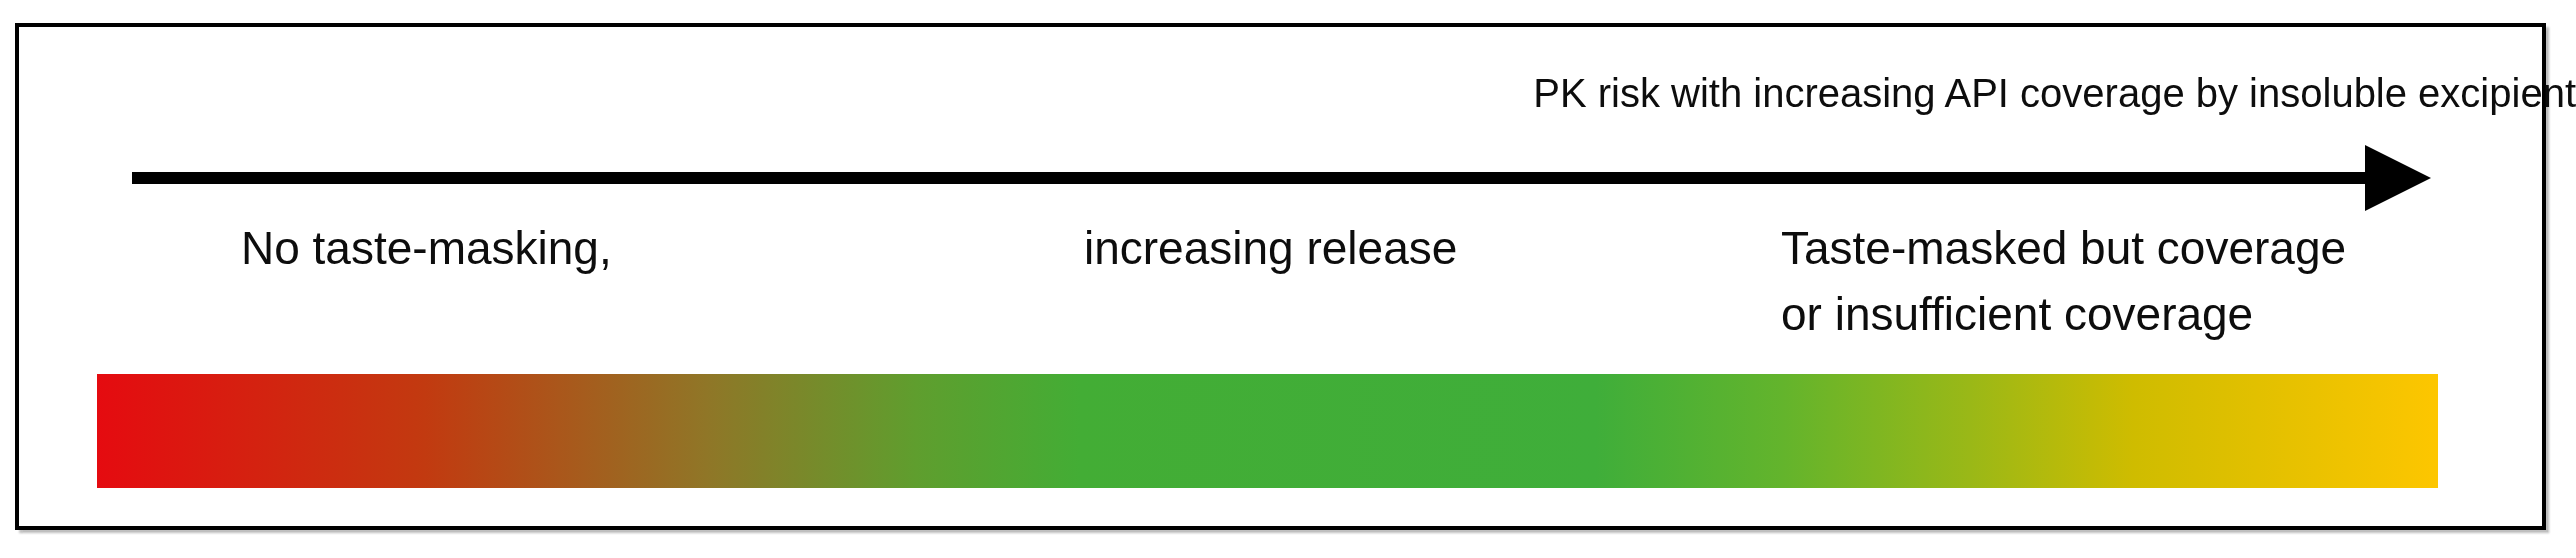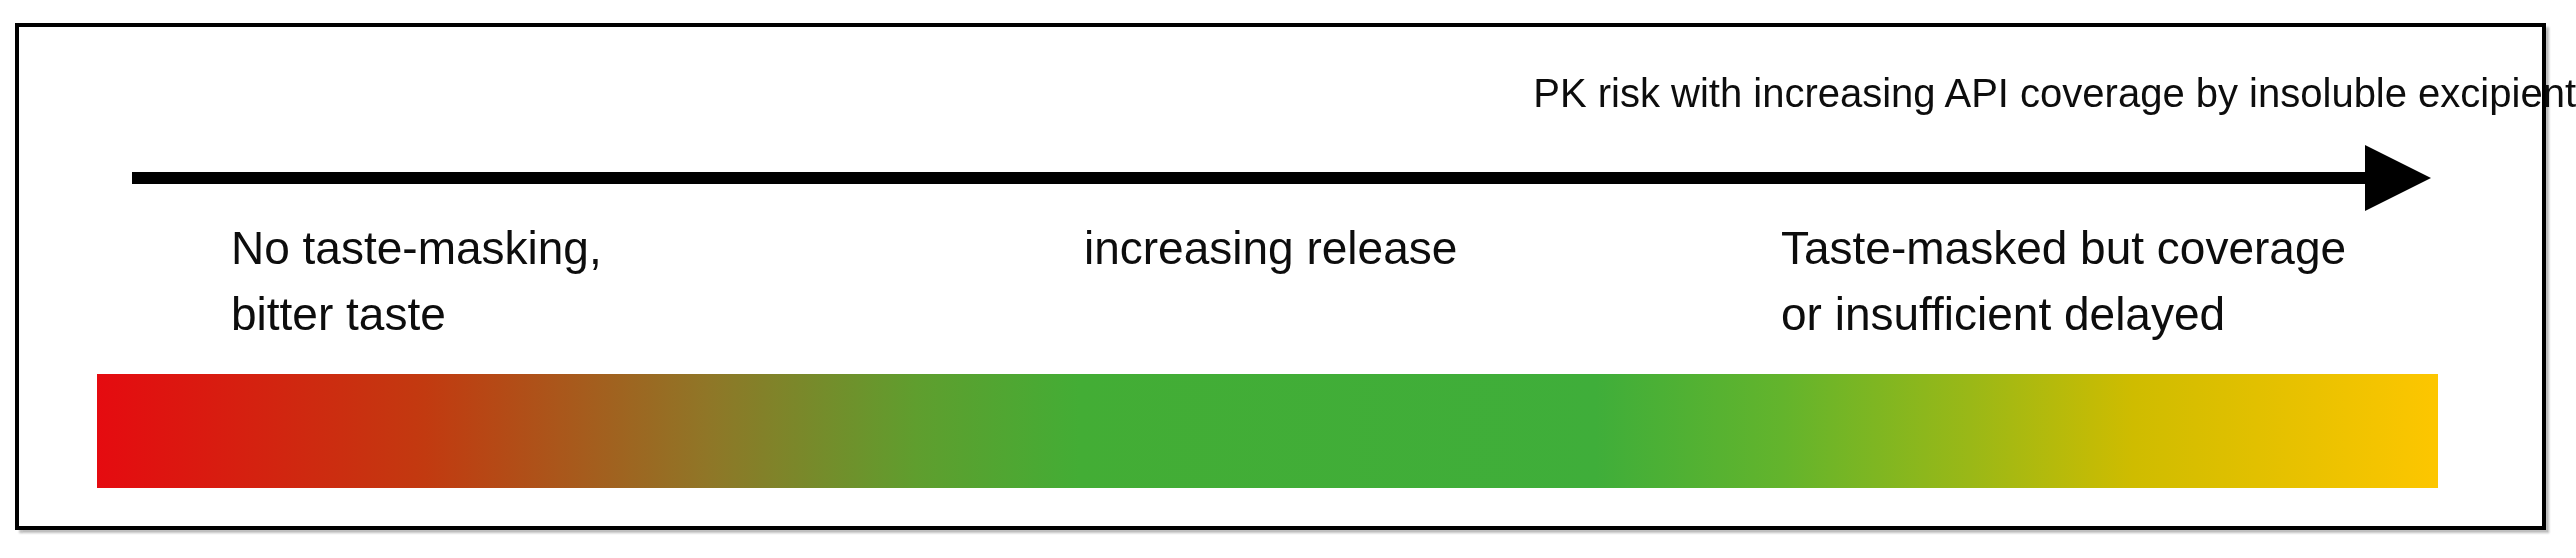--- a/index.html
+++ b/index.html
@@ -62,21 +62,21 @@
     border-bottom: 33px solid transparent;
     border-left: 66px solid #000000;
   }
   .stage-label {
     position: absolute;
     top: 215px;
     font-size: 46px;
     line-height: 66px;
     white-space: nowrap;
   }
-  .stage-1 { left: 231px;  }
+  .stage-1 { left: 241px;  }
   .stage-2 { left: 1084px; }
   .stage-3 { left: 1781px; }
   .risk-bar {
     position: absolute;
     left: 97px;
     top: 374px;
     width: 2341px;
     height: 114px;
     
     background: #cccccc;
@@ -90,27 +90,26 @@
 
   <div class="title">PK risk with increasing API coverage by insoluble excipient</div>
 
   <div class="arrow">
     <div class="arrow-line"></div>
     <div class="arrow-head"></div>
   </div>
 
   <div class="stage-label stage-1">
     <div>No taste-masking,</div>
-    <div>bitter taste</div>
   </div>
 
   <div class="stage-label stage-2">
     <div>increasing release</div>
   </div>
 
   <div class="stage-label stage-3">
     <div>Taste-masked but coverage</div>
-    <div>or insufficient delayed</div>
+    <div>or insufficient coverage</div>
   </div>
 
   <div class="risk-bar" style="background: linear-gradient(90deg, rgb(229, 11, 16) 0%, rgb(194, 58, 16) 14%, rgb(144, 118, 39) 26%, rgb(95, 158, 46) 35%, rgb(67, 173, 53) 42%, rgb(63, 174, 58) 64%, rgb(99, 180, 44) 72%, rgb(154, 184, 23) 80%, rgb(207, 188, 0) 87%, rgb(253, 198, 0) 100%);"></div>
 </div>
 
 
 </body></html>

